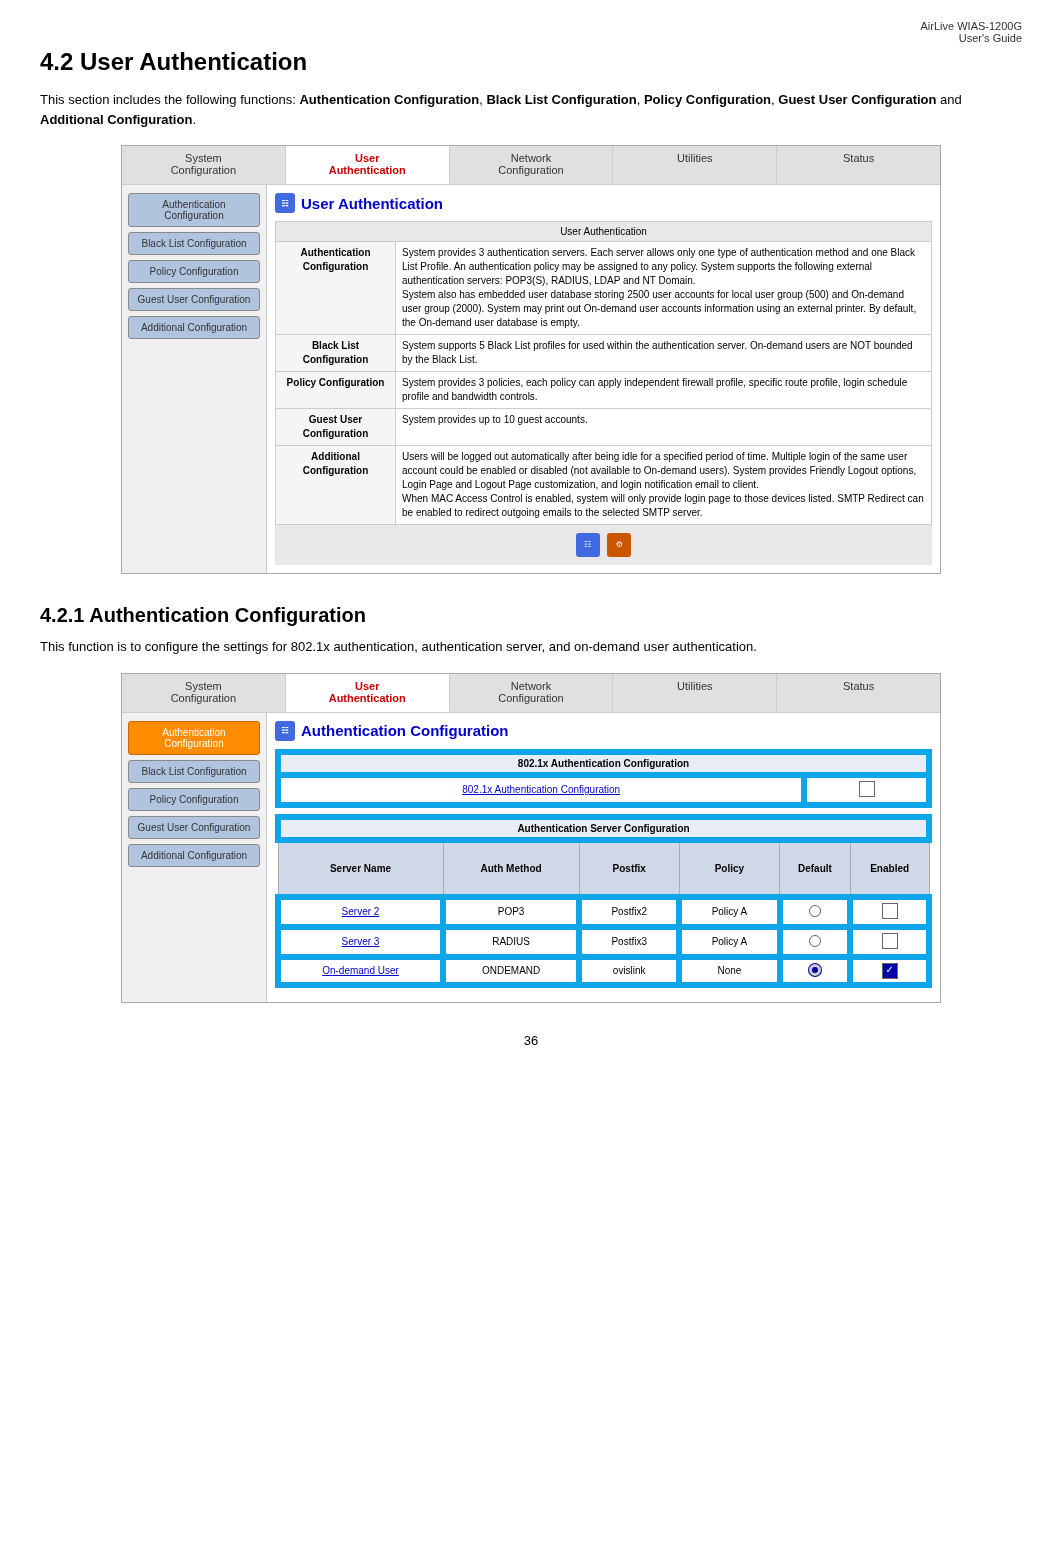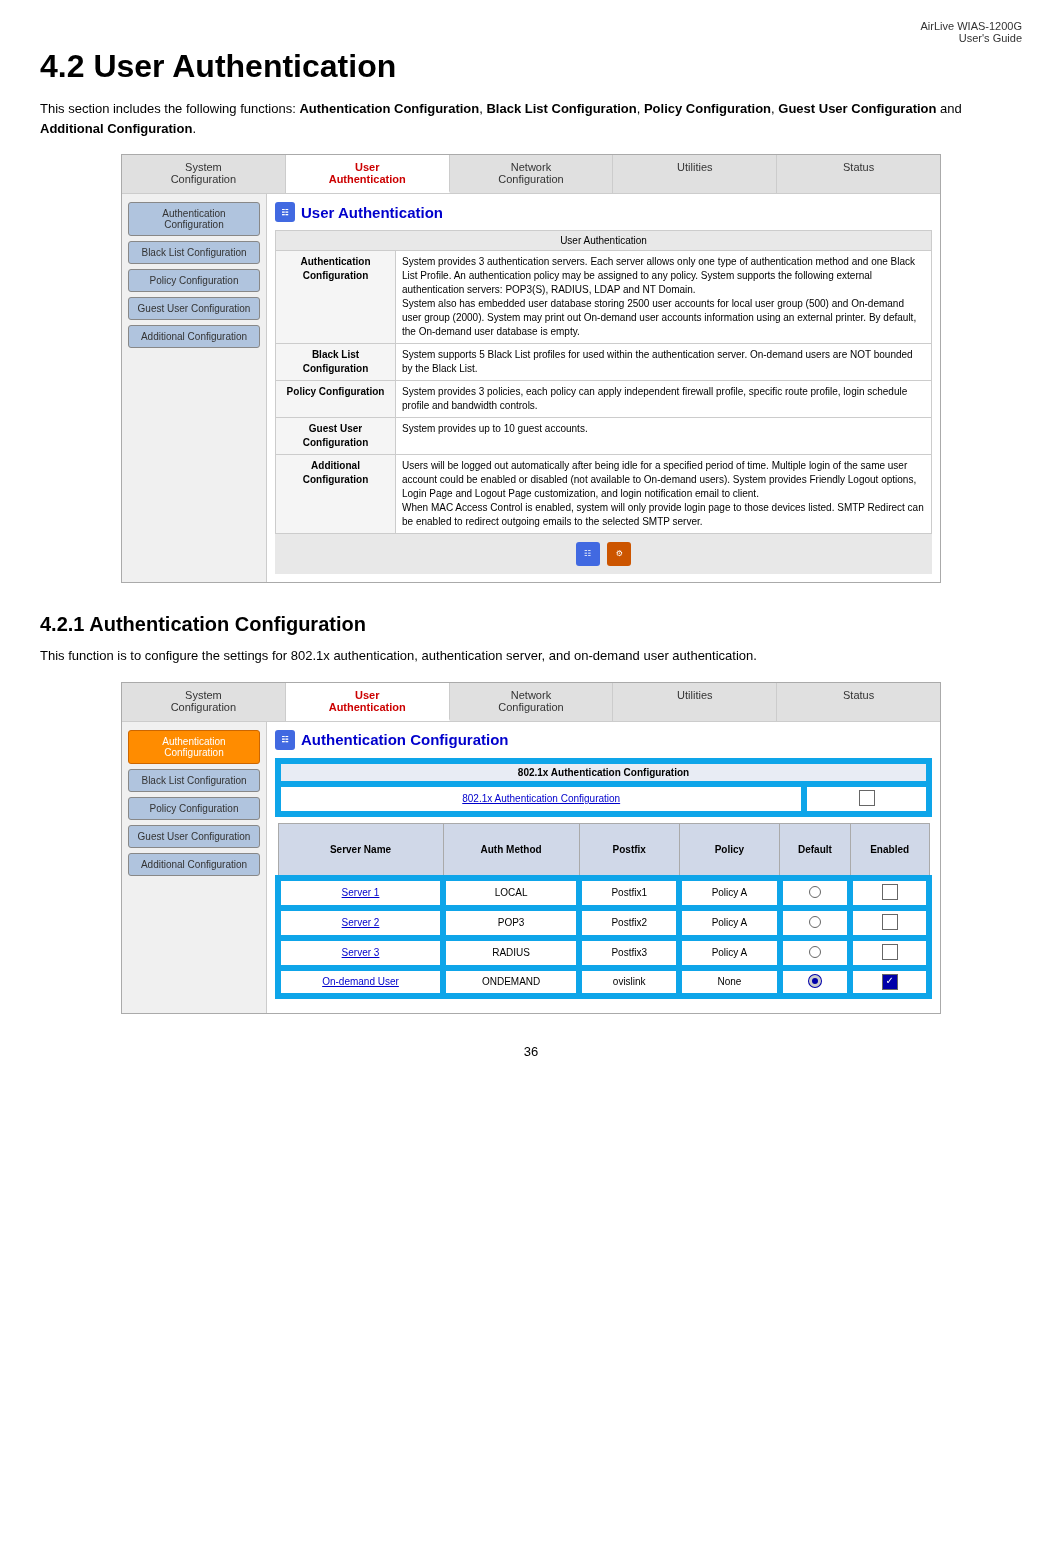--- a/index.html
+++ b/index.html
@@ -11,21 +11,21 @@
       width: 1062px;
       padding: 20px 40px 40px 40px;
     }
     .header-right {
       text-align: right;
       font-size: 11px;
       color: #333;
       margin-bottom: 4px;
     }
     h1 {
-      font-size: 32px;
+      font-size: 24px;
       font-weight: bold;
       margin-bottom: 14px;
     }
     h2 {
       font-size: 20px;
       font-weight: bold;
       margin-bottom: 10px;
     }
     p {
       font-size: 13px;
@@ -336,37 +336,32 @@
           </tr>
           <tr>
             <td><span class="link-style">802.1x Authentication Configuration</span></td>
             <td style="text-align:center;"><span class="checkbox-cell"></span></td>
           </tr>
         </tbody>
           </table>
 
         <table class="auth-table">
           <tbody>
+              <tr class="section-header">
+            <td colspan="6">Authentication Server Configuration</td>
+          </tr>
           <tr>
             <th>Server Name</th>
             <th>Auth Method</th>
             <th>Postfix</th>
             <th>Policy</th>
             <th>Default</th>
             <th>Enabled</th>
           </tr>
           <tr>
-            <td><span class="link-style">Server 1</span></td>
-            <td>LOCAL</td>
-            <td>Postfix1</td>
-            <td>Policy A</td>
-            <td><span class="radio-cell"></span></td>
-            <td><span class="checkbox-cell"></span></td>
-          </tr>
-          <tr>
             <td><span class="link-style">Server 2</span></td>
             <td>POP3</td>
             <td>Postfix2</td>
             <td>Policy A</td>
             <td><span class="radio-cell"></span></td>
             <td><span class="checkbox-cell"></span></td>
           </tr>
           <tr>
             <td><span class="link-style">Server 3</span></td>
             <td>RADIUS</td>

